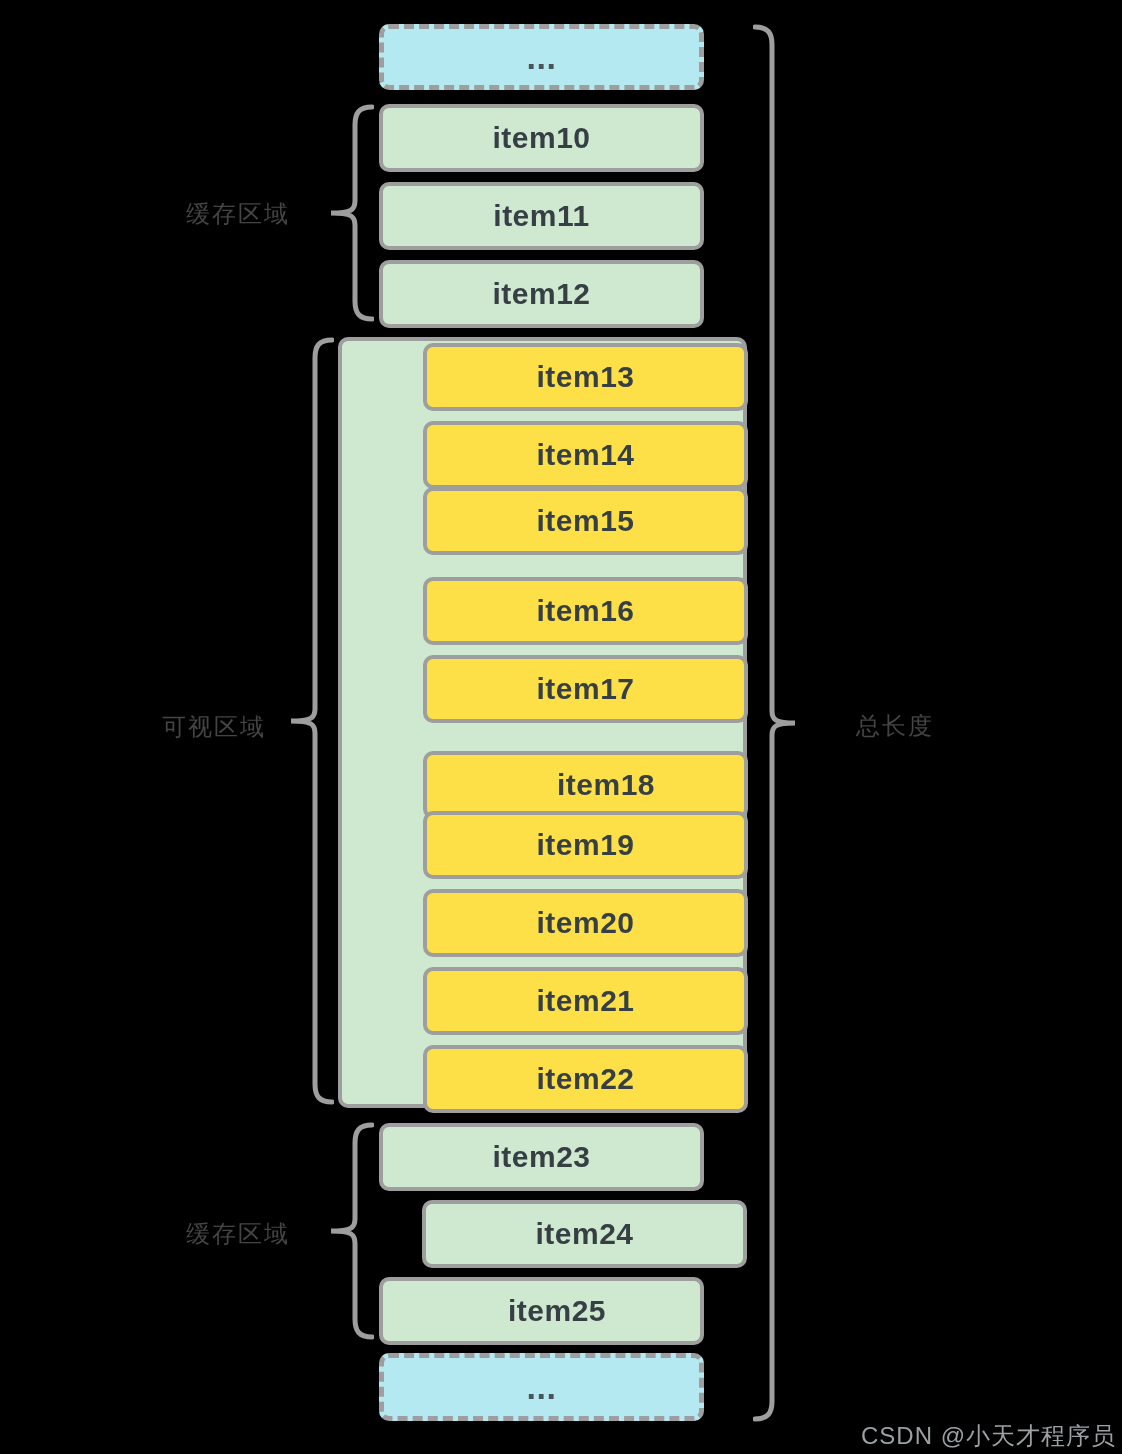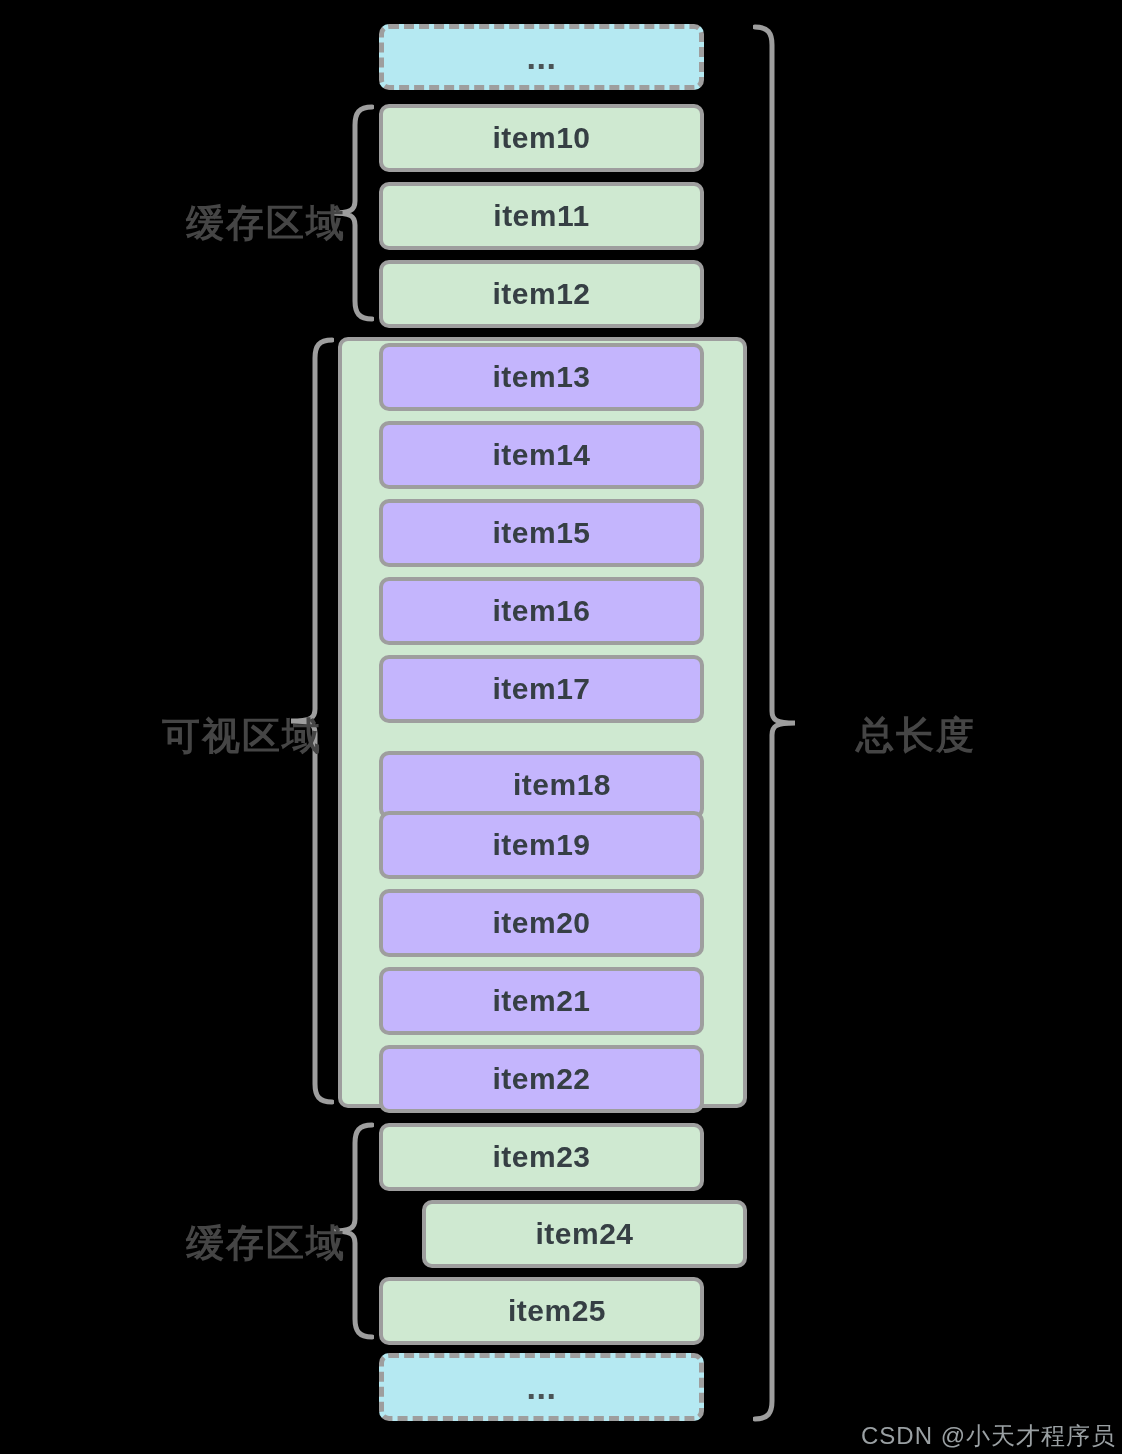--- a/index.html
+++ b/index.html
@@ -23,32 +23,32 @@
   .ellipsis-box{
     background:#b5e9f2;
     border:5px solid #9e9e9e;
     border-style:dashed;
     border-radius:10px;
     color:#4a5356;
     font-size:34px;font-weight:700;
     line-height:20px;
   }
   .cache-item{background:#cfe9d1;}
-  .visible-item{background:#c4b5fd;}
+  .visible-item{background:#fde047;margin-left:44px;}
   .container{
     position:absolute;
     left:338px;top:337px;width:409px;height:771px;
     box-sizing:border-box;
     background:#cfe9d1;
     border:4px solid #9e9e9e;
     border-radius:10px;
   }
   .zone-label{
     position:absolute;
-    font-size:38px;font-weight:700;color:#454545;
+    font-size:24px;font-weight:400;color:#454545;
     letter-spacing:2px;
     white-space:nowrap;
   }
   .brace{position:absolute;}
   .brace path{stroke:#9e9e9e;stroke-width:5;fill:none;stroke-linecap:round;}
   .watermark{
     position:absolute;
     right:6px;top:1420px;
     font-size:24px;color:#9aa0a3;
     letter-spacing:1px;
@@ -62,21 +62,21 @@
   <div class="container"></div>
 
   <div class="box ellipsis-box" style="top:24px;height:66px;">...</div>
 
   <div class="box cache-item" style="top:104px;">item10</div>
   <div class="box cache-item" style="top:182px;">item11</div>
   <div class="box cache-item" style="top:260px;">item12</div>
 
   <div class="box visible-item" style="top:343px;">item13</div>
   <div class="box visible-item" style="top:421px;">item14</div>
-  <div class="box visible-item" style="top:499px;">item15</div>
+  <div class="box visible-item" style="top:487px;">item15</div>
   <div class="box visible-item" style="top:577px;">item16</div>
   <div class="box visible-item" style="top:655px;">item17</div>
   <div class="box visible-item" style="top:751px;padding-left:41px;">item18</div>
   <div class="box visible-item" style="top:811px;">item19</div>
   <div class="box visible-item" style="top:889px;text-align:center;">item20</div>
   <div class="box visible-item" style="top:967px;">item21</div>
   <div class="box visible-item" style="top:1045px;">item22</div>
 
   <div class="box cache-item" style="top:1123px;">item23</div>
   <div class="box cache-item" style="top:1200px;margin-left:43px;">item24</div>

